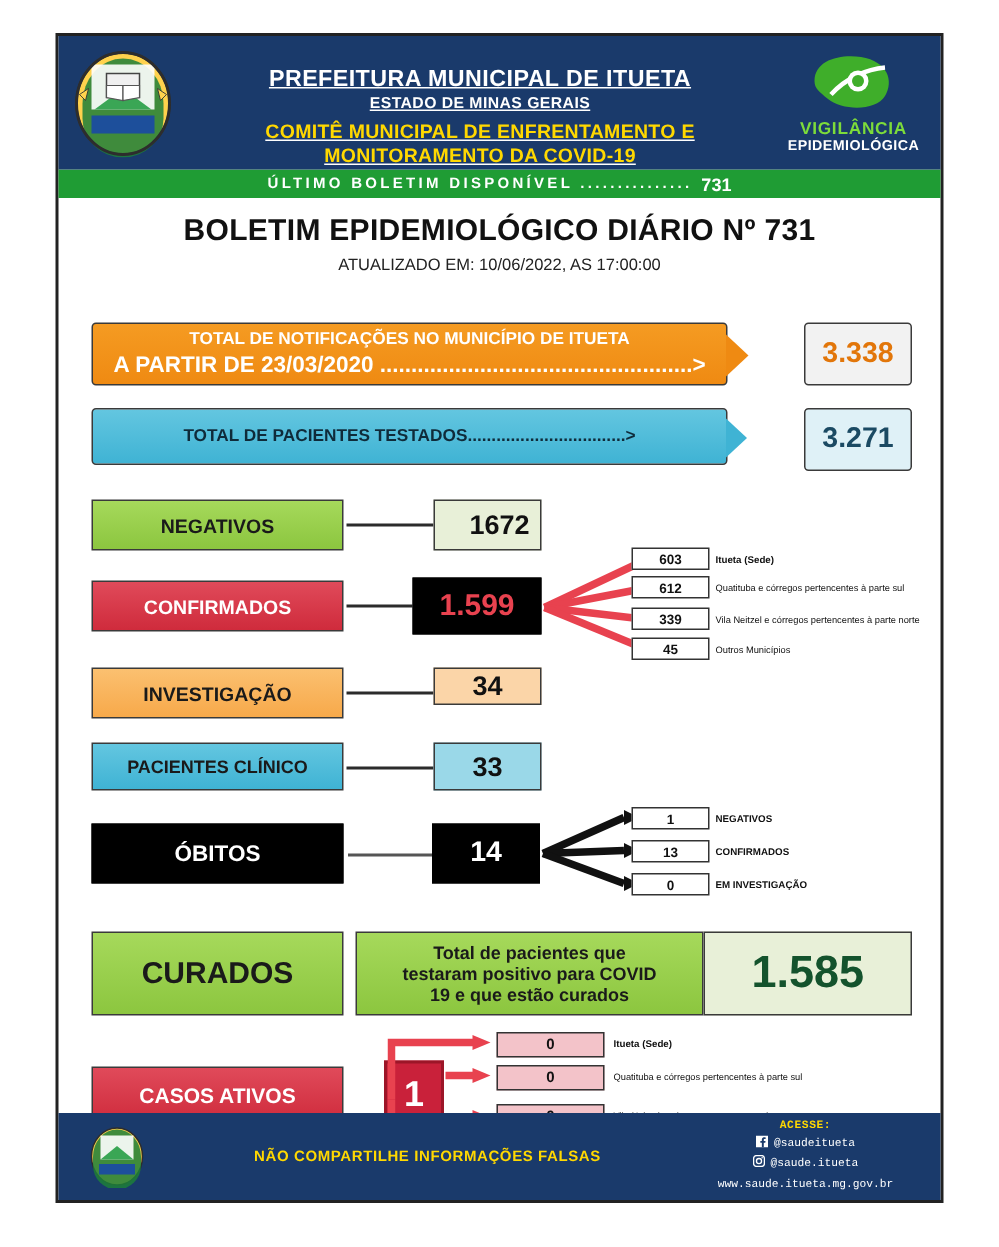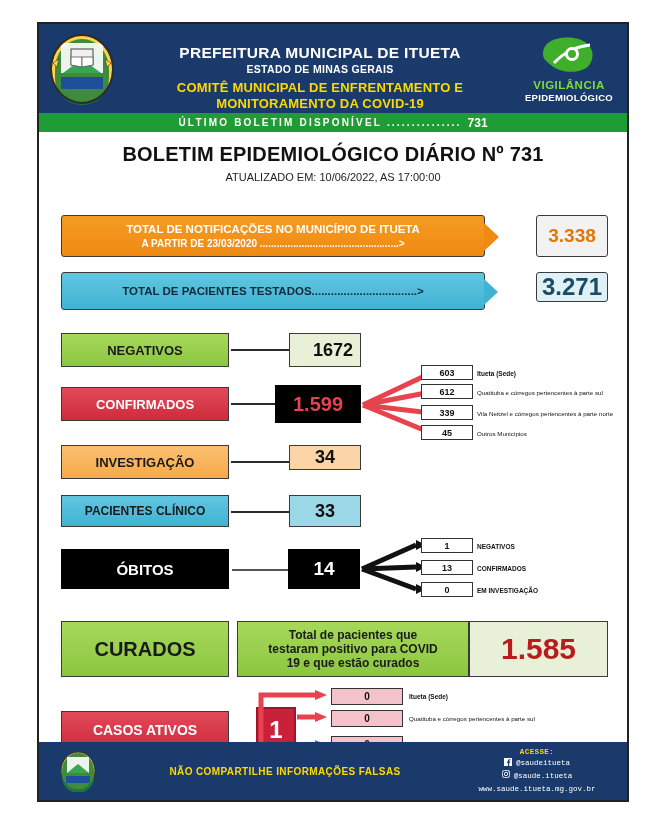--- a/index.html
+++ b/index.html
@@ -35,20 +35,21 @@
     width:86px;
     display:flex;align-items:center;justify-content:center;
   }
   .crest svg{display:block;}
   .header-text{
     flex:1;
     display:flex;flex-direction:column;align-items:center;justify-content:center;
     color:#ffffff;
     text-align:center;
     padding-top:20px;
+    text-decoration:underline;
   }
   .h-line1{
     font-size:15.5px;font-weight:bold;letter-spacing:.3px;color:#ffffff;
     line-height:1.15;
   }
   .h-line2{
     font-size:10.5px;font-weight:bold;letter-spacing:.3px;color:#ffffff;
     margin-top:1px;
   }
   .h-line3{
@@ -181,48 +182,48 @@
       <div class="vig">
         <div class="vig-leaf">
           <svg width="58" height="40" viewBox="0 0 58 40">
             <path d="M3 20 C3 6 20 2 34 4 C52 7 56 20 50 30 C44 40 22 40 12 32 C6 27 3 25 3 20 Z" fill="#3fae2a"></path>
             <path d="M14 29 C24 18 38 12 50 11" stroke="#ffffff" stroke-width="3" fill="none"></path>
             <circle cx="32" cy="20" r="7" fill="#ffffff"></circle>
             <circle cx="32" cy="20" r="4" fill="#3fae2a"></circle>
           </svg>
         </div>
         <div class="vig-t1">VIGILÂNCIA</div>
-        <div class="vig-t2">EPIDEMIOLÓGICO</div>
+        <div class="vig-t2">EPIDEMIOLÓGICA</div>
       </div>
     </div>
 
     <div class="strip">
       <span>ÚLTIMO BOLETIM DISPONÍVEL ...............</span>
       <span class="num">731</span>
     </div>
 
     <div class="title-wrap">
       <div class="title">BOLETIM EPIDEMIOLÓGICO DIÁRIO Nº 731</div>
       <div class="subtitle">ATUALIZADO EM: 10/06/2022, AS 17:00:00</div>
     </div>
 
     <div class="row">
 
       <div class="banner" style="left:22px;top:32px;width:424px;height:42px;background:linear-gradient(#f59b22,#ef8a12);flex-direction:column;align-items:center;justify-content:center;border-radius:3px;">
         <div class="lbl" style="color:#fff;font-size:11.5px;">TOTAL DE NOTIFICAÇÕES NO MUNICÍPIO DE ITUETA</div>
-        <div class="lbl" style="color:#fff;font-size:10px;margin-top:3px;">A PARTIR DE 23/03/2020 ..................................................&gt;</div>
+        <div class="lbl" style="color:#fff;font-size:15px;margin-top:3px;">A PARTIR DE 23/03/2020 ..................................................&gt;</div>
         <span class="arrow-tip" style="border-left:15px solid #ef8a12;top:7px;right:-15px;border-top-width:14px;border-bottom-width:14px;"></span>
       </div>
       <div class="valbox" style="left:497px;top:32px;width:72px;height:42px;background:#f2f2f2;color:#e2760a;font-size:19px;border-radius:3px;">3.338</div>
 
       <div class="banner" style="left:22px;top:89px;width:424px;height:38px;background:linear-gradient(#63c6e0,#3fb3d4);justify-content:center;border-radius:3px;">
         <div class="lbl" style="color:#0f2b3a;font-size:11.5px;">TOTAL DE PACIENTES TESTADOS.................................&gt;</div>
         <span class="arrow-tip" style="border-left:14px solid #3fb3d4;top:6px;right:-14px;border-top-width:13px;border-bottom-width:13px;"></span>
       </div>
-      <div class="valbox" style="left:497px;top:89px;width:72px;height:30px;background:#dff1f7;color:#1b4a63;font-size:24px;border-radius:3px;">3.271</div>
+      <div class="valbox" style="left:497px;top:89px;width:72px;height:42px;background:#dff1f7;color:#1b4a63;font-size:19px;border-radius:3px;">3.271</div>
 
       <div class="banner" style="left:22px;top:150px;width:168px;height:34px;background:linear-gradient(#a6d95b,#8cc63f);justify-content:center;">
         <div class="lbl" style="font-size:13px;">NEGATIVOS</div>
       </div>
       <div class="connector" style="left:192px;top:166px;width:58px;"></div>
       <div class="valbox" style="left:250px;top:150px;width:72px;height:34px;background:#e8f0d8;color:#111;font-size:18px;padding-left:16px;">1672</div>
 
       <div class="banner" style="left:22px;top:204px;width:168px;height:34px;background:linear-gradient(#e04a5a,#cf2b3c);justify-content:center;">
         <div class="lbl" style="font-size:13px;color:#fff;">CONFIRMADOS</div>
       </div>
@@ -284,21 +285,21 @@
       <div class="minilabel bold" style="left:438px;top:404px;">EM INVESTIGAÇÃO</div>
 
       <div class="banner" style="left:22px;top:438px;width:168px;height:56px;background:linear-gradient(#a6d95b,#8cc63f);justify-content:center;">
         <div class="lbl" style="font-size:20px;">CURADOS</div>
       </div>
       <div class="banner" style="left:198px;top:438px;width:232px;height:56px;background:linear-gradient(#a6d95b,#8cc63f);flex-direction:column;align-items:center;justify-content:center;">
         <div class="lbl" style="font-size:12px;">Total de pacientes que</div>
         <div class="lbl" style="font-size:12px;">testaram positivo para COVID</div>
         <div class="lbl" style="font-size:12px;">19 e que estão curados</div>
       </div>
-      <div class="valbox" style="left:430px;top:438px;width:139px;height:56px;background:#e8f0d8;color:#b91c1c;font-size:30px;">1.585</div>
+      <div class="valbox" style="left:430px;top:438px;width:139px;height:56px;background:#e8f0d8;color:#14532d;font-size:30px;">1.585</div>
 
       <div class="banner" style="left:22px;top:528px;width:168px;height:38px;background:linear-gradient(#e04a5a,#cf2b3c);justify-content:center;">
         <div class="lbl" style="font-size:14px;color:#fff;">CASOS ATIVOS</div>
       </div>
       <div class="valbox" style="left:217px;top:524px;width:40px;height:46px;background:#c9213a;color:#fff;font-size:24px;border:2px solid #9c1628;">1</div>
 
       <svg width="78" height="84" style="position:absolute;left:212px;top:506px;">
         <path d="M10 44 L10 6 L66 6" stroke="#e8424f" stroke-width="5" fill="none"></path>
         <path d="M46 28 L66 28" stroke="#e8424f" stroke-width="5" fill="none"></path>
         <path d="M46 56 L66 56" stroke="#e8424f" stroke-width="5" fill="none"></path>

